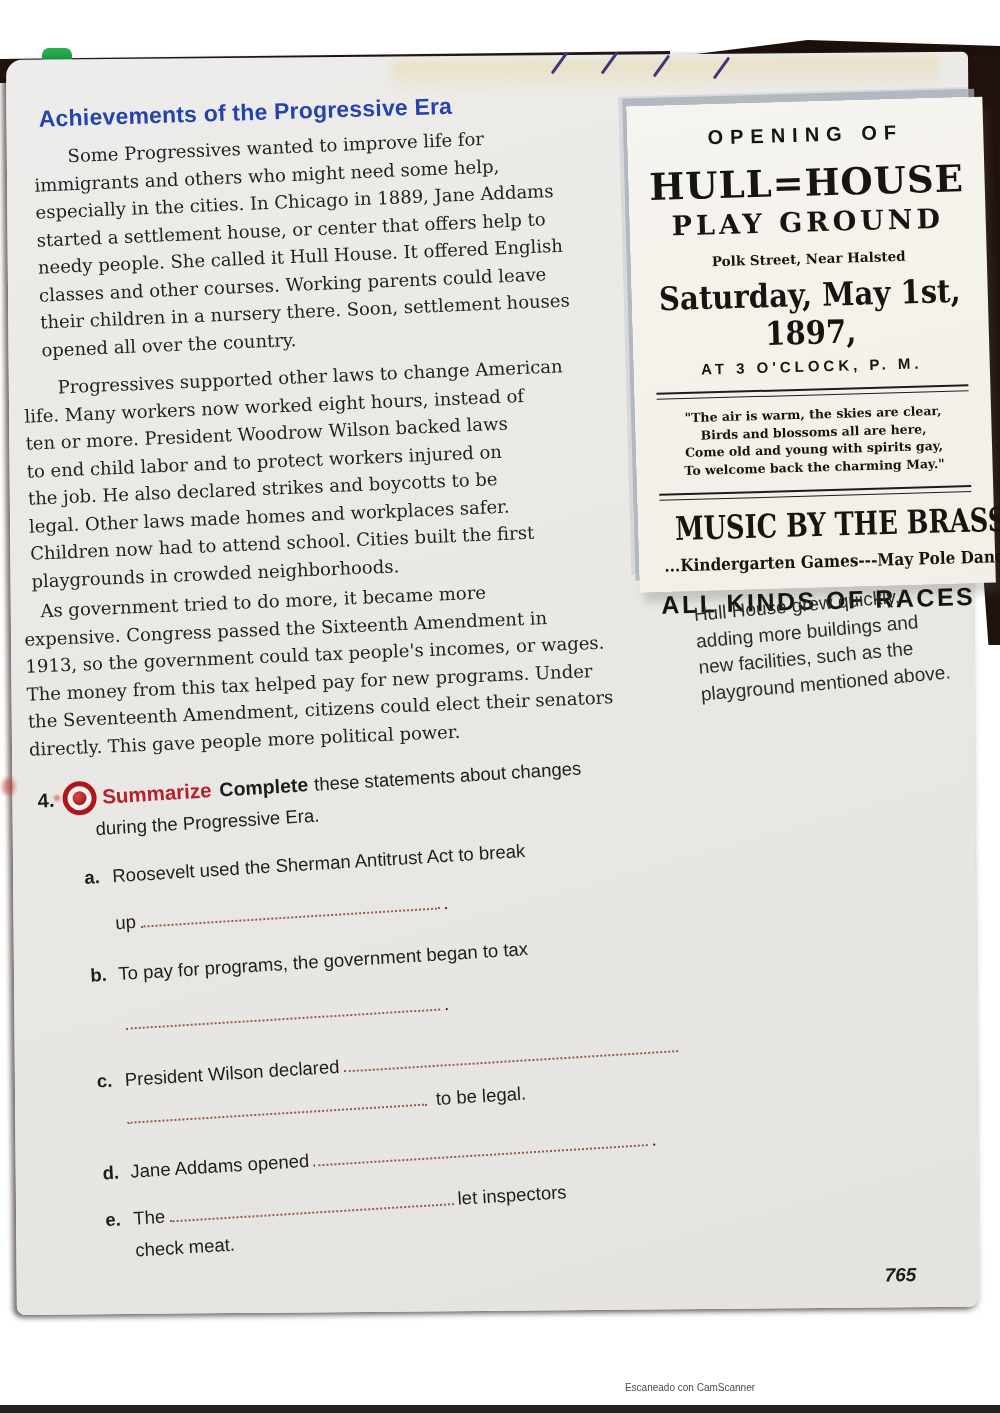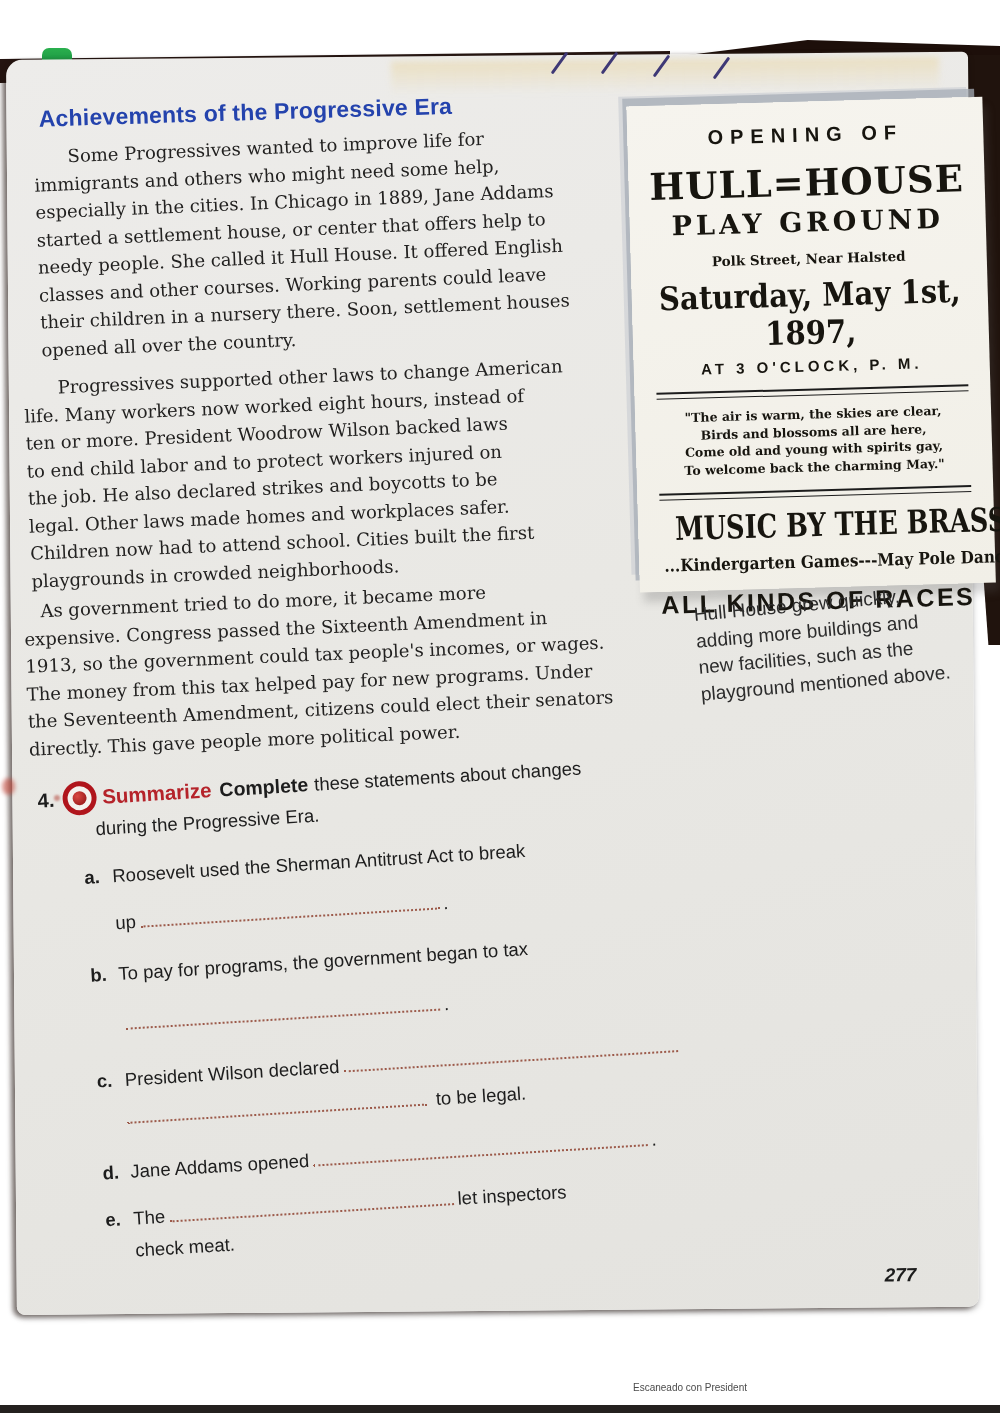--- a/index.html
+++ b/index.html
@@ -194,19 +194,19 @@
       </div>
 
       <div class="q-row qi" style="top:435px;">
         <span class="q-letter">e.</span><span>The</span><span class="blank w280"></span><span>let inspectors</span>
       </div>
       <div class="q-row qi" style="top:467px;">
         <span>check meat.</span>
       </div>
     </div>
 
-    <div class="page-number">277</div>
+    <div class="page-number">765</div>
   </div>
 
-  <div class="scan-credit">Escaneado con President</div>
+  <div class="scan-credit">Escaneado con CamScanner</div>
   <div class="bottom-bar"></div>
 
 </div>
 
 </body></html>

